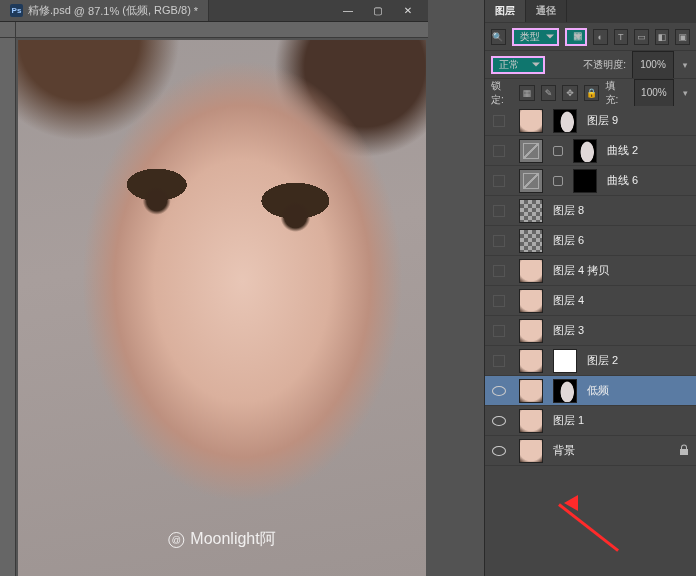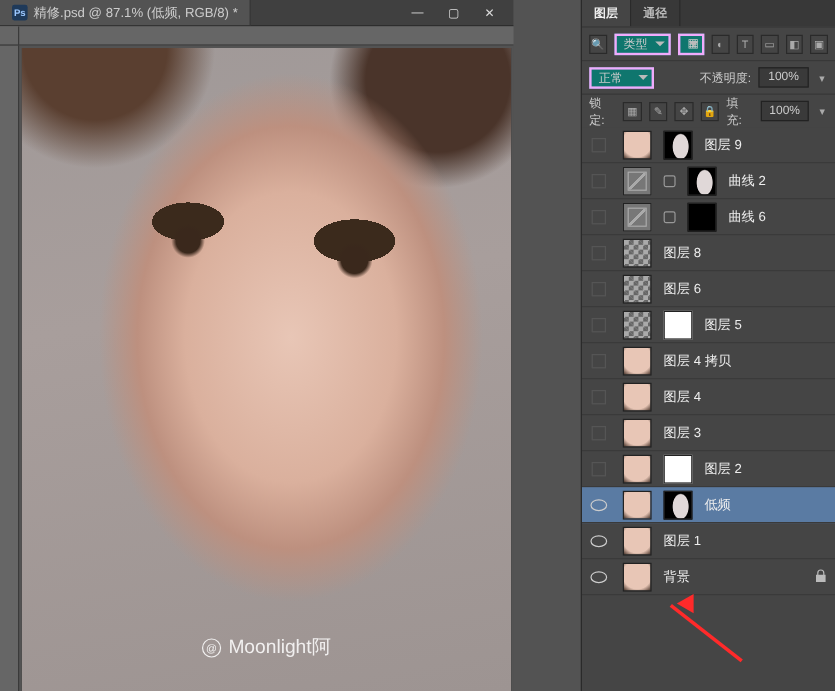--- a/index.html
+++ b/index.html
@@ -181,21 +181,21 @@
   border: 4px solid transparent;
   border-top-color: #bbb;
 }
 .icon8 {
   width: 16px; height: 16px;
   border: 1px solid #2a2a2a;
   display: flex; align-items: center; justify-content: center;
   font-size: 9px; color: #aaa;
 }
 .pct-field {
-  height: 17px; width: 42px;
+  height: 28px; width: 42px;
   background: #3a3a3a;
   border: 1px solid #222;
   display: flex; align-items: center; justify-content: center;
   font-size: 10px;
 }
 .layer-list {
   flex: 1;
   overflow: auto;
   background: #454545;
 }
@@ -415,28 +415,20 @@
           <div class="eye-col">
             <div class="eye-hide"></div>
           </div>
           <div class="thumb checker"></div>
           <span class="layer-label">图层 6</span>
         </div>
         <div class="layer-item">
           <div class="eye-col">
             <div class="eye-hide"></div>
           </div>
-          <div class="thumb checker"></div>
-          <div class="thumb white"></div>
-          <span class="layer-label">图层 5</span>
-        </div>
-        <div class="layer-item">
-          <div class="eye-col">
-            <div class="eye-hide"></div>
-          </div>
           <div class="thumb face"></div>
           <span class="layer-label">图层 4 拷贝</span>
         </div>
         <div class="layer-item">
           <div class="eye-col">
             <div class="eye-hide"></div>
           </div>
           <div class="thumb face"></div>
           <span class="layer-label">图层 4</span>
         </div>

